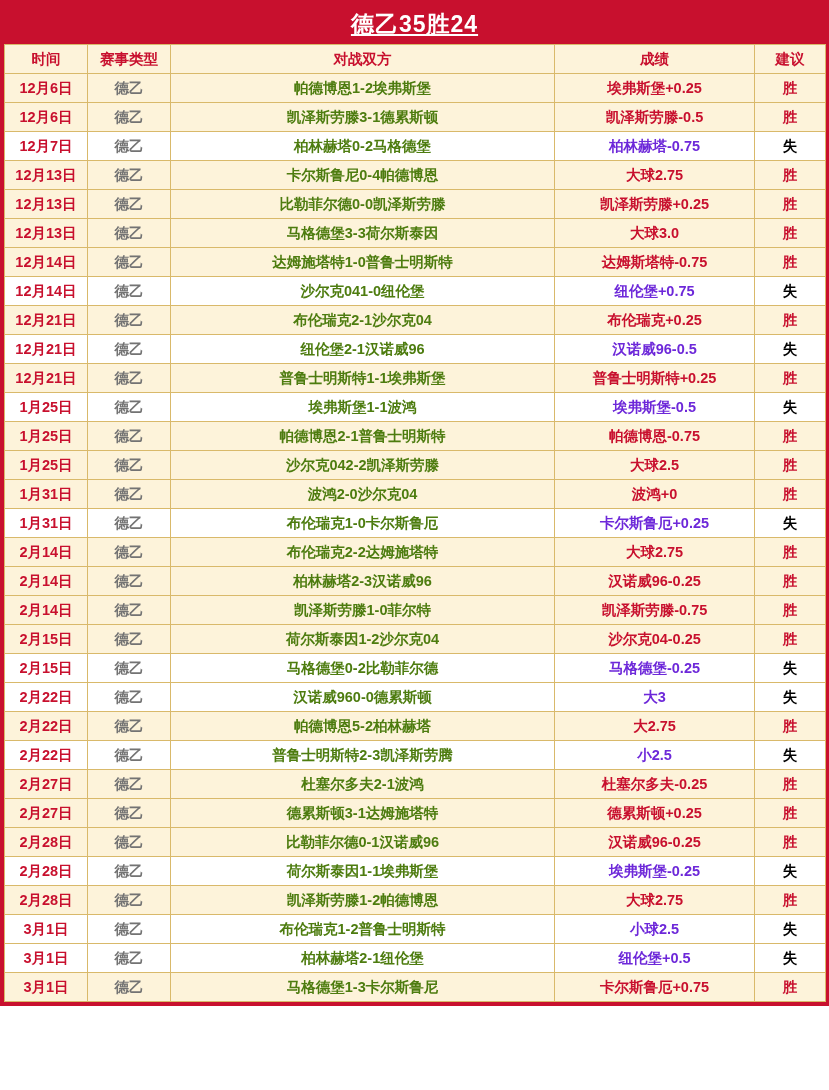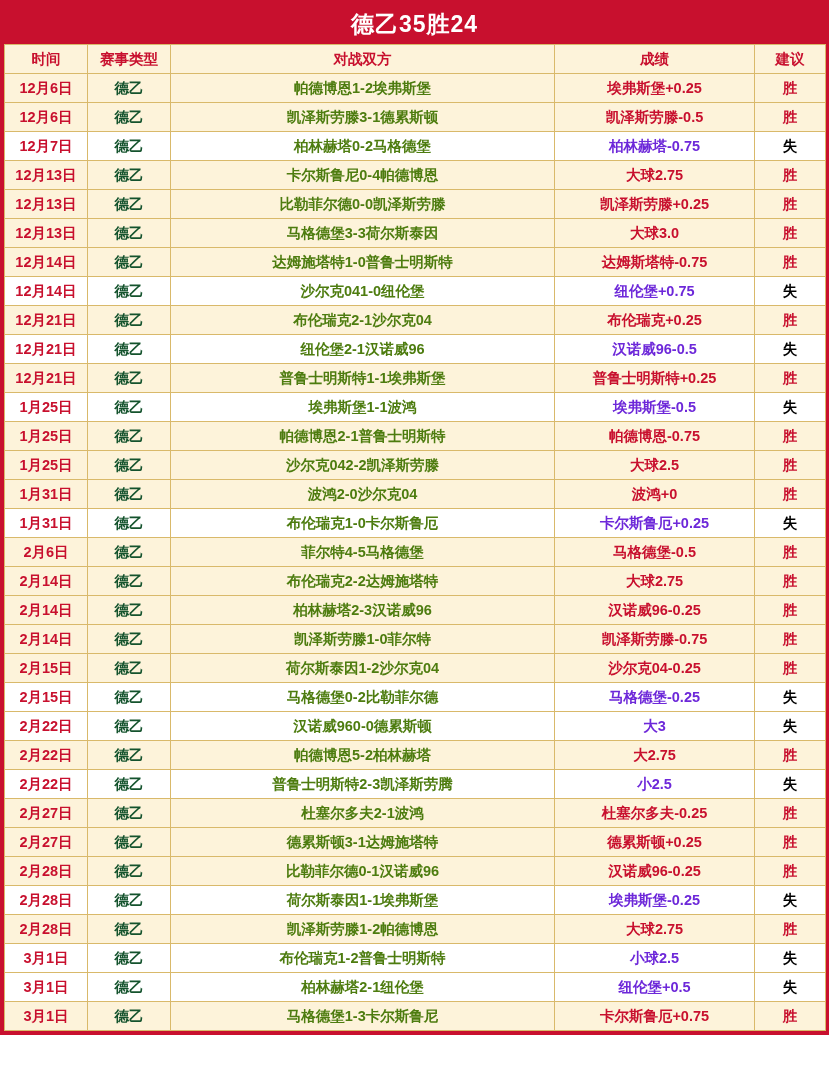--- a/index.html
+++ b/index.html
@@ -19,20 +19,21 @@
   }
   .title-bar {
     background: #c8102e;
     color: #ffffff;
     text-align: center;
     font-size: 23px;
     font-weight: bold;
     letter-spacing: 1px;
     height: 40px;
     line-height: 40px;
+    text-decoration: underline;
   }
   table.grid {
     border-collapse: collapse;
     width: 100%;
     table-layout: fixed;
   }
   table.grid th, table.grid td {
     border: 1px solid #d9b96a;
     text-align: center;
     font-size: 14.5px;
@@ -48,21 +49,21 @@
     font-size: 15px;
     height: 30px;
   }
   col.c-date  { width: 83px; }
   col.c-type  { width: 83px; }
   col.c-match { width: 384px; }
   col.c-score { width: 200px; }
   col.c-adv   { width: 71px; }
 
   td.date  { color: #c8102e; margin-top: 24px; }
-  td.type  { color: #14532d; font-weight: bold; }
+  td.type  { color: #737373; font-weight: bold; }
   td.match { color: #4d7c0f; }
   td.adv   { color: #c8102e; }
   td.adv.loss { color: #000000; }
   td.score.win  { color: #c8102e; }
   td.score.loss { color: #6d28d9; }
 
   tr.row-win td.score { background: #fdf3da; }
   tr.row-win td.match { background: #fdf3da; }
   tr.row-win td.date  { background: #fdf3da; }
   tr.row-win td.type  { background: #fdf3da; }
@@ -198,27 +199,20 @@
           <td class="adv win">胜</td>
         </tr>
         <tr class="row-loss">
           <td class="date">1月31日</td>
           <td class="type">德乙</td>
           <td class="match">布伦瑞克1-0卡尔斯鲁厄</td>
           <td class="score loss">卡尔斯鲁厄+0.25</td>
           <td class="adv loss">失</td>
         </tr>
         <tr class="row-win">
-          <td class="date">2月6日</td>
-          <td class="type">德乙</td>
-          <td class="match">菲尔特4-5马格德堡</td>
-          <td class="score win">马格德堡-0.5</td>
-          <td class="adv win">胜</td>
-        </tr>
-        <tr class="row-win">
           <td class="date">2月14日</td>
           <td class="type">德乙</td>
           <td class="match">布伦瑞克2-2达姆施塔特</td>
           <td class="score win">大球2.75</td>
           <td class="adv win">胜</td>
         </tr>
         <tr class="row-win">
           <td class="date">2月14日</td>
           <td class="type">德乙</td>
           <td class="match">柏林赫塔2-3汉诺威96</td>

